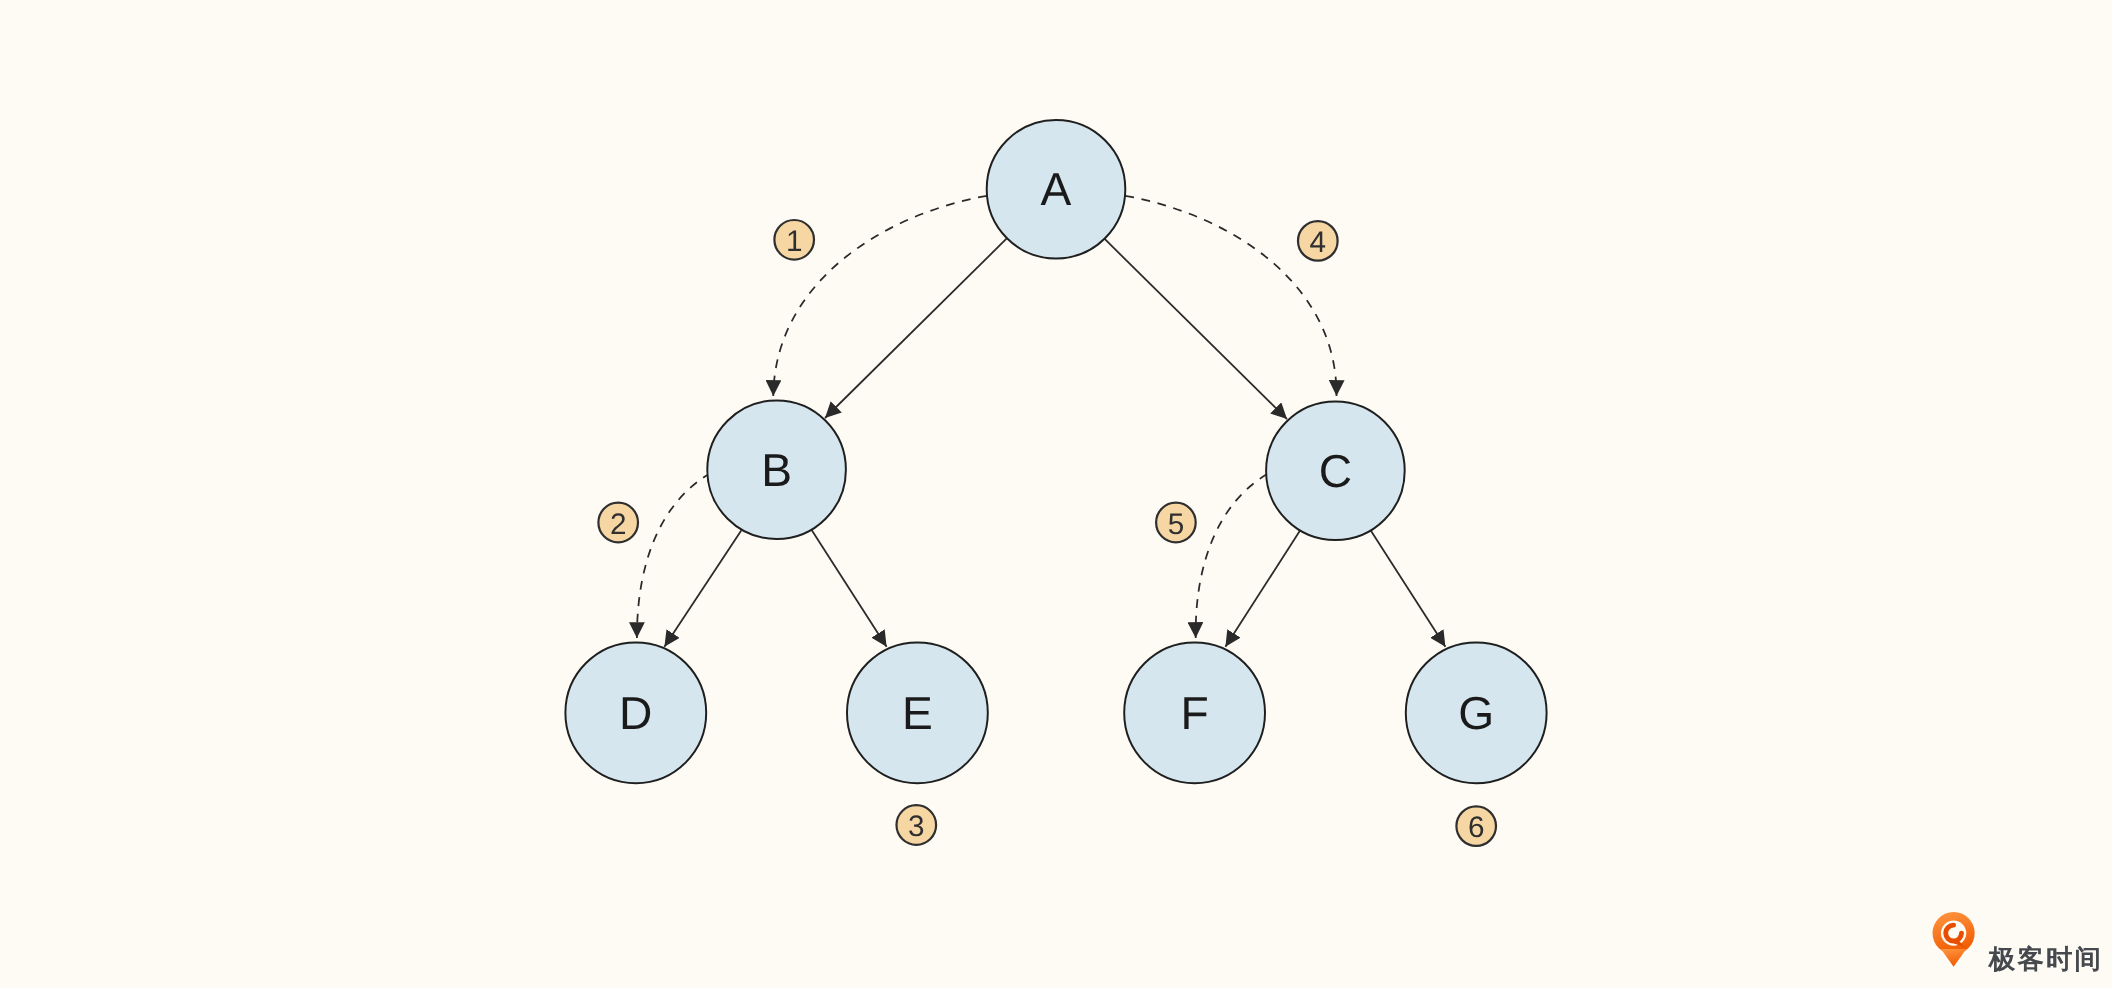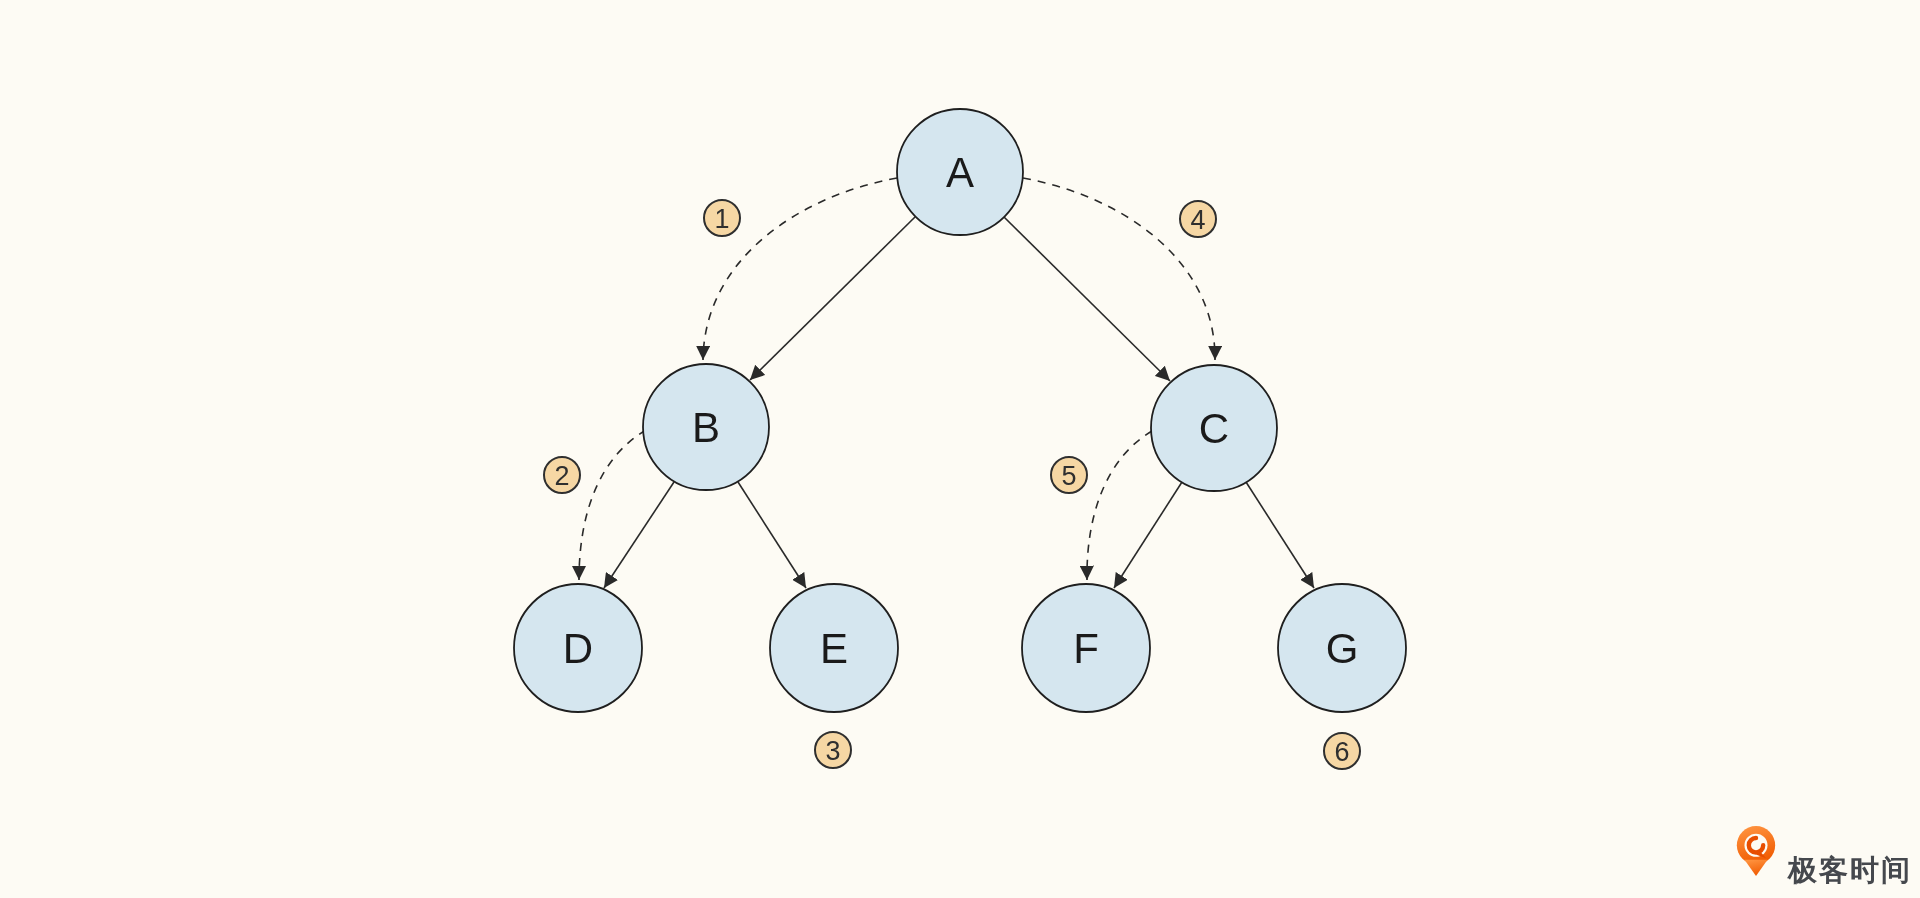--- a/index.html
+++ b/index.html
@@ -48,21 +48,21 @@
 
   .logo {
     position: absolute;
     right: 8px;
     bottom: 13px;
     display: flex;
     align-items: center;
     gap: 9px;
   }
   .logo-text {
-    font-size: 29px;
+    font-size: 24px;
     font-weight: bold;
     color: var(--logo-text);
     letter-spacing: 2px;
     line-height: 1;
     margin-top: 39px;
   }
 </style>
 </head>
 <body>
 

